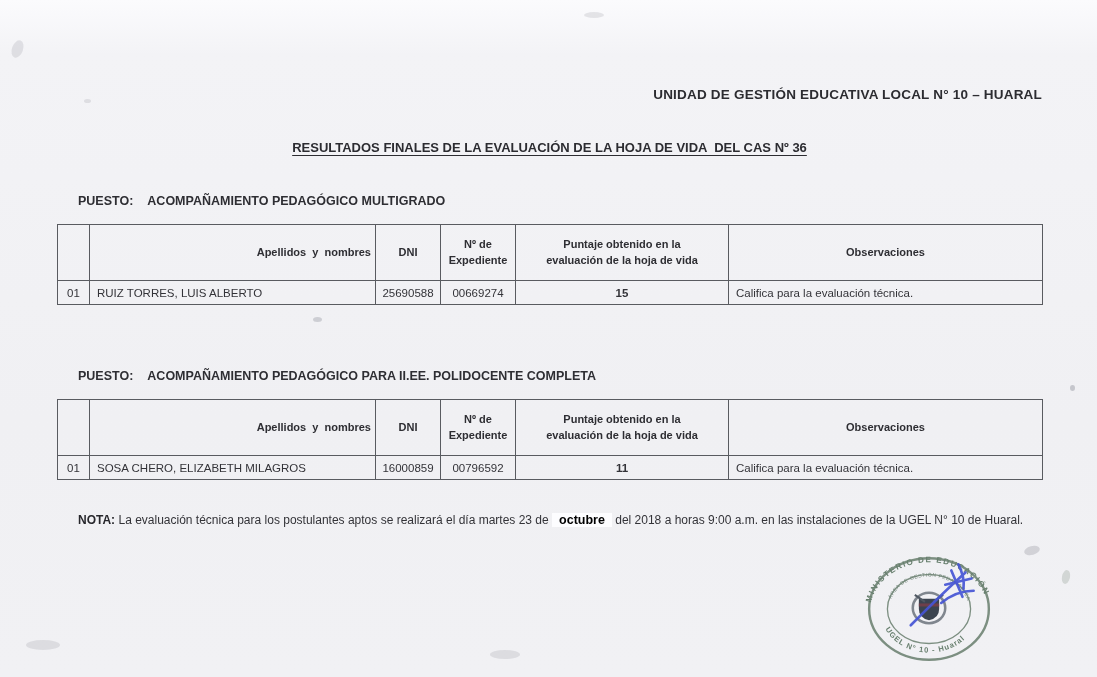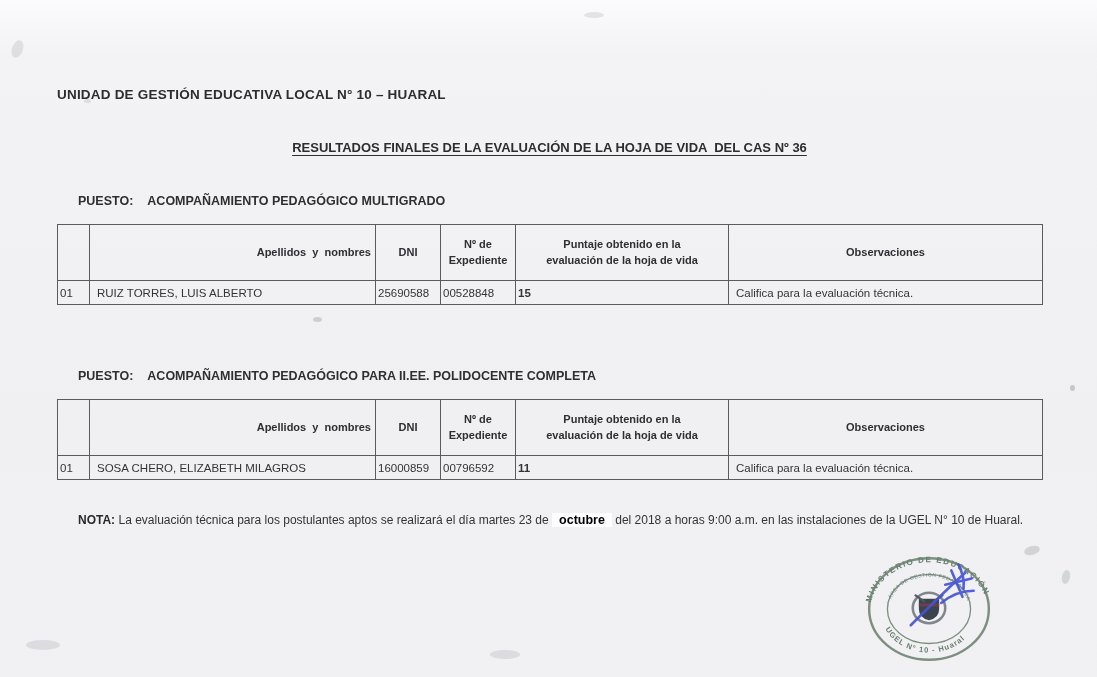--- a/index.html
+++ b/index.html
@@ -8,21 +8,21 @@
     background:#ffffff;
     font-family:"Liberation Sans", sans-serif;
   }
   .paper {
     position:absolute; inset:0;
     background:linear-gradient(180deg,#fbfbfd 0px,#f3f3f6 55px,#f0f0f3 420px,#f1f1f4 100%);
     color:#333338;
   }
   .doc-title {
     position:absolute; left:57px; top:87px; width:985px;
-    text-align:left; font-weight:bold; font-size:13.5px; color:#2c2c31;
+    text-align:right; font-weight:bold; font-size:13.5px; color:#2c2c31;
     letter-spacing:0.2px;
   }
   .doc-subtitle {
     position:absolute; left:57px; top:140px; width:985px;
     text-align:center; font-weight:bold; font-size:13px; color:#2c2c31;
     text-decoration:underline; text-underline-offset:3px; white-space:pre;
   }
   .puesto {
     position:absolute; left:78px; font-weight:bold; font-size:12.5px; color:#2e2e33;
   }
@@ -41,21 +41,21 @@
   .results th, .results td { border:1px solid #595b60; overflow:hidden; }
   .results thead tr { height:56px; }
   .results tbody tr { height:24px; }
   .results th {
     font-size:11px; font-weight:bold; color:#2e2e33;
     text-align:center; vertical-align:middle;
     white-space:pre-wrap; line-height:1.4; padding:2px 4px;
   }
   .results th.h-name { text-align:right; padding-left:10px; }
   .results td { padding:1px 7px; vertical-align:middle; }
-  .cc { padding:1px 2px !important; }
+  .cc { text-align:center; padding:1px 2px !important; }
   .cb { font-weight:bold; }
 
   .nota {
     position:absolute; left:78px; top:509px; width:966px;
     font-size:12px; line-height:1.8; color:#333338;
   }
   .nota .b { font-weight:bold; color:#27272c; }
   .nota .month {
     font-weight:bold; color:#000000; background:#fdfdff;
     padding:0 7px; font-size:12.5px;
@@ -106,21 +106,21 @@
         <th>Puntaje obtenido en la
 evaluación de la hoja de vida</th>
         <th>Observaciones</th>
       </tr>
     </thead>
     <tbody>
       <tr>
         <td class="cc">01</td>
         <td>RUIZ TORRES, LUIS ALBERTO</td>
         <td class="cc">25690588</td>
-        <td class="cc">00528848</td>
+        <td class="cc">00669274</td>
         <td class="cc cb">15</td>
         <td>Califica para la evaluación técnica.</td>
       </tr>
     </tbody>
   </table>
 
   <div class="puesto p2">
     <span>PUESTO:</span><span class="pv">ACOMPAÑAMIENTO PEDAGÓGICO PARA II.EE. POLIDOCENTE COMPLETA</span>
   </div>
 

